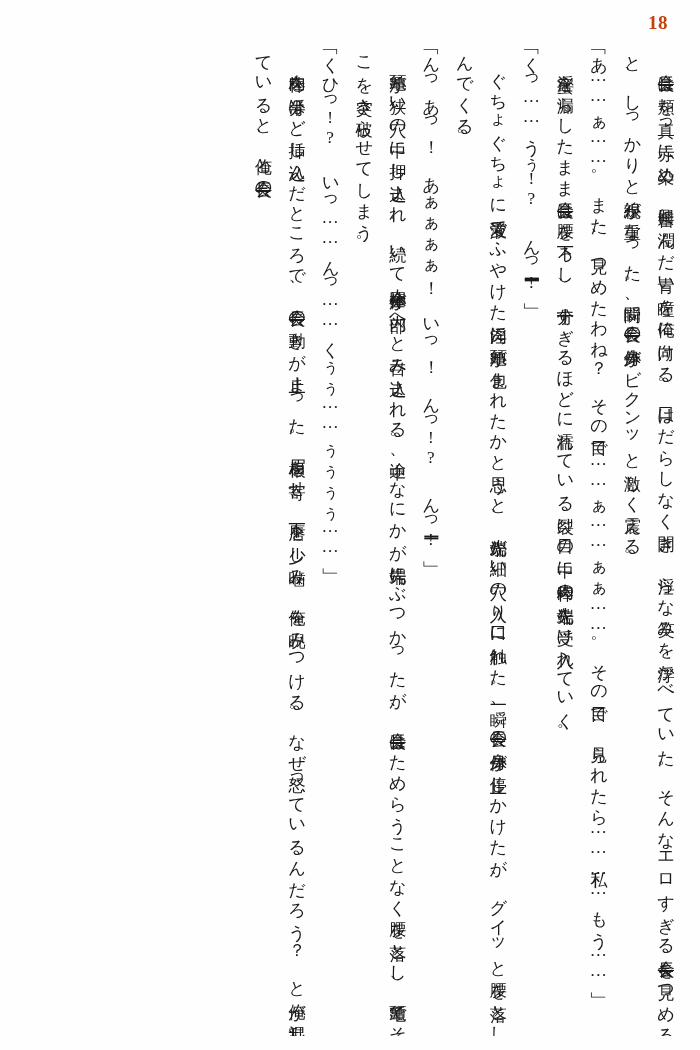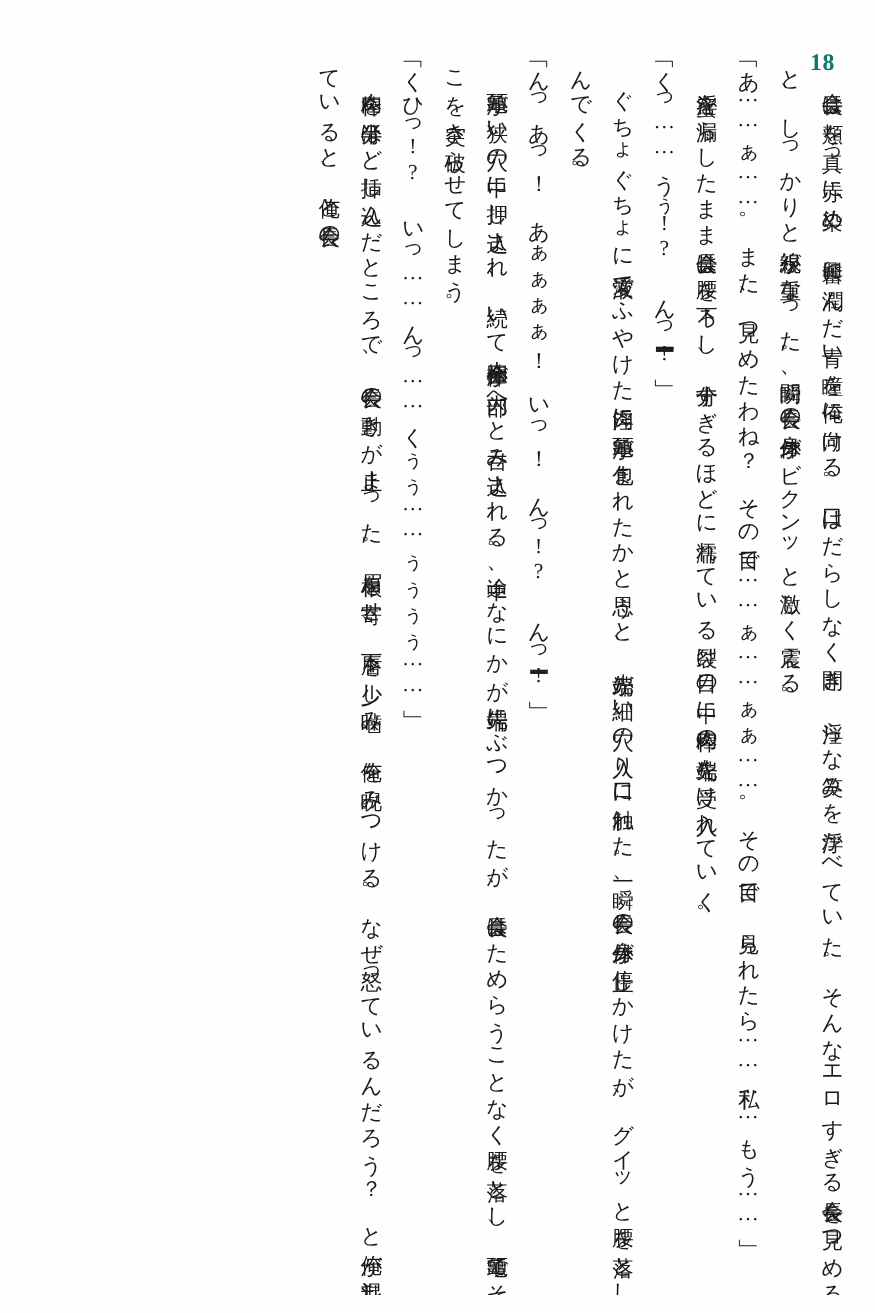--- a/index.html
+++ b/index.html
@@ -21,23 +21,22 @@
     box-sizing: border-box;
     background: #fefefe;
   }
   .page-number {
     position: absolute;
     top: 12px;
     right: 32px;
     font-size: 19px;
     font-weight: bold;
     letter-spacing: 0.5px;
-    color: #0f766e;
+    color: #c2410c;
     font-family: "Liberation Serif", "DejaVu Serif", serif;
-    margin-top: 28px;
   }
   .body-text {
     position: absolute;
     top: 44px;
     left: 14px;
     right: 18px;
     bottom: 14px;
     writing-mode: vertical-rl;
     text-orientation: upright;
     font-size: 17.2px;

